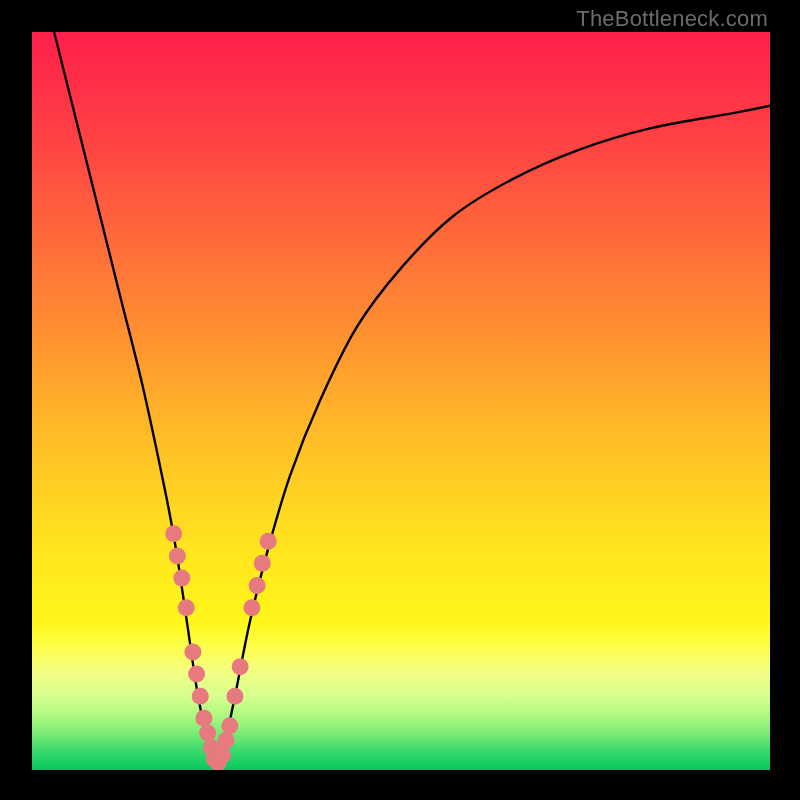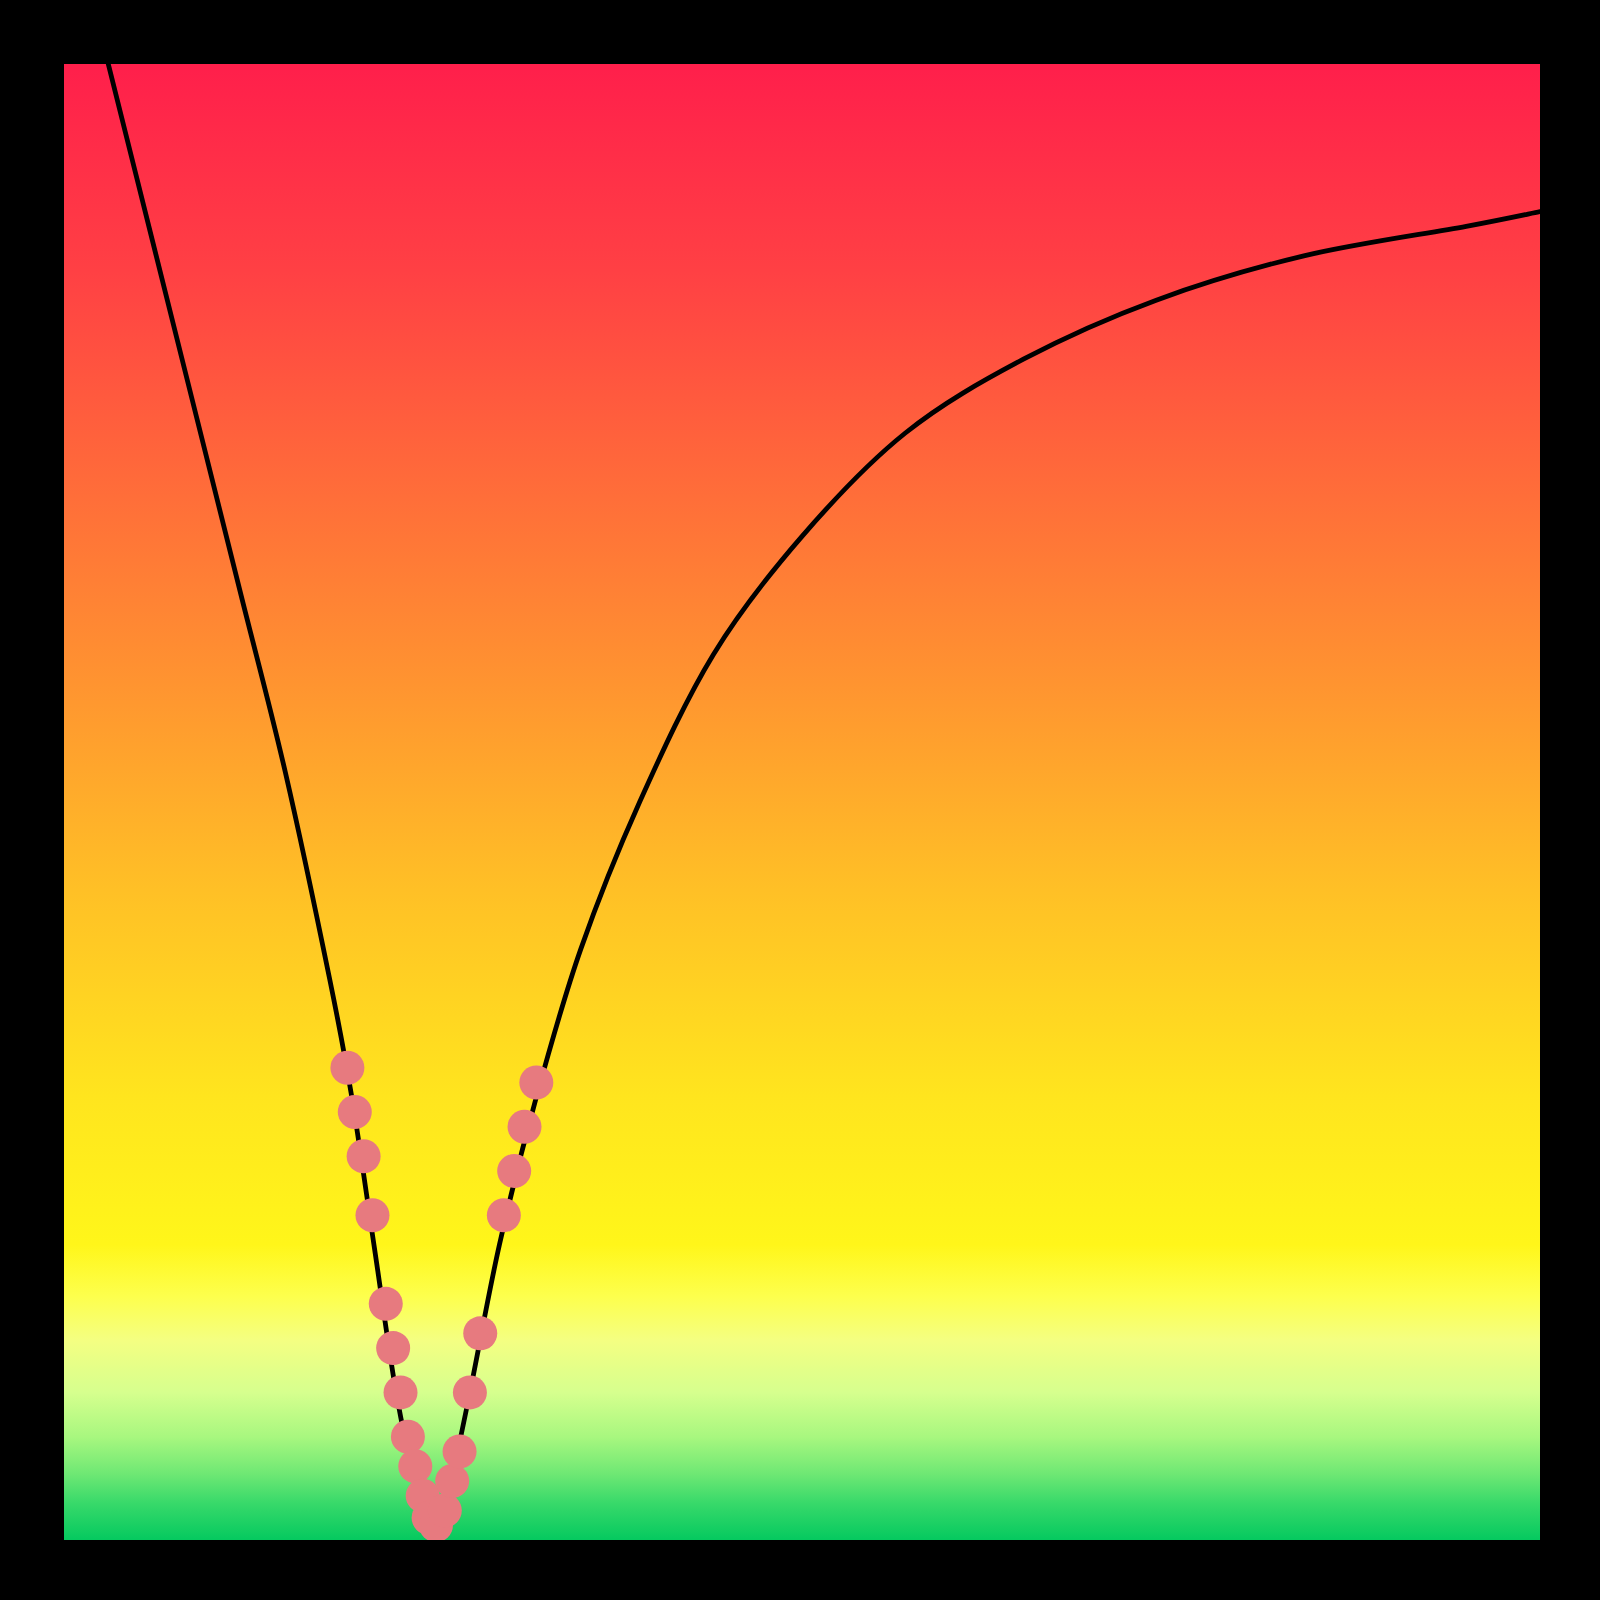--- a/index.html
+++ b/index.html
@@ -43,20 +43,21 @@
   svg.curve {
     position: absolute;
     inset: 0;
     overflow: visible;
   }
 </style>
 </head>
 <body>
 
 <div class="frame">
+  <div class="watermark">TheBottleneck.com</div>
   <div class="plot-area">
     <svg class="gradient-bg" viewBox="0 0 738 738" preserveAspectRatio="none">
       <defs>
         <linearGradient id="bg-grad" x1="0" y1="0" x2="0" y2="1">
             <stop offset="0.00%" stop-color="#ff1f4b"></stop>
             <stop offset="14.00%" stop-color="#ff4044"></stop>
             <stop offset="28.00%" stop-color="#ff6a3a"></stop>
             <stop offset="42.00%" stop-color="#ff9430"></stop>
             <stop offset="56.00%" stop-color="#ffc026"></stop>
             <stop offset="70.00%" stop-color="#ffe51e"></stop>

